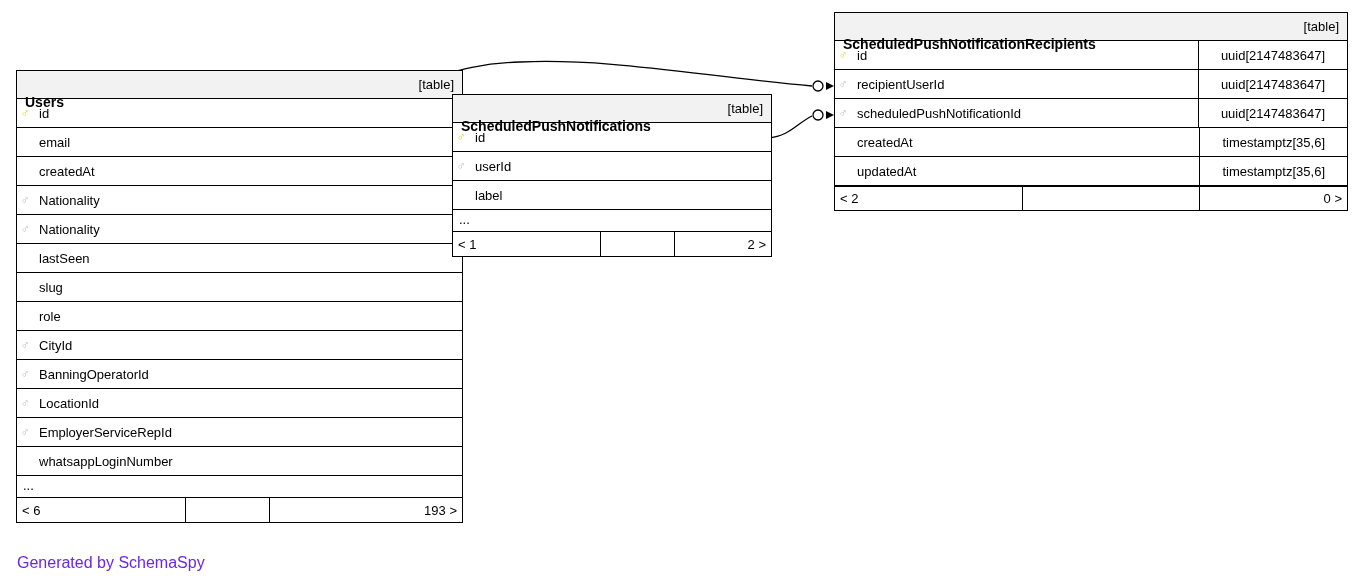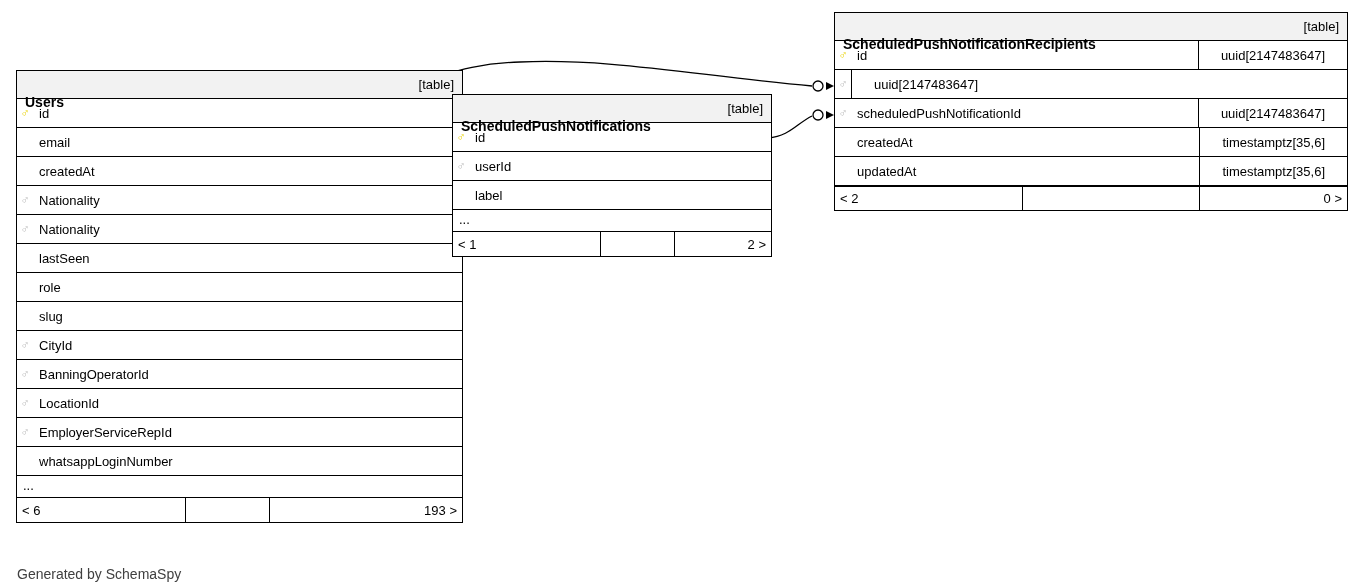--- a/index.html
+++ b/index.html
@@ -136,23 +136,23 @@
 
   #tbl-spnr .footer-left  { flex: 0 0 187px; }
   #tbl-spnr .footer-mid   { flex: 0 0 178px; }
   #tbl-spnr .footer-right { flex: 1 1 auto; }
 
   #tbl-spnr .col-type { flex: 0 0 146px; }
 
   .generated {
     position: absolute;
     left: 17px;
-    top: 566px;
-    font-size: 14px;
-    color: #404040;
+    top: 554px;
+    font-size: 16px;
+    color: #6d28d9;
     white-space: nowrap;
   }
 </style>
 </head>
 <body>
 
 <div class="canvas">
 
   <svg class="edges" viewBox="0 0 1364 584">
 
@@ -200,25 +200,25 @@
           <span class="key-icon key-fk">♂</span>
         </span>
       <span class="col-name">Nationality</span>
     </div>
     <div class="tbl-row">
       <span class="key-slot"></span>
       <span class="col-name">lastSeen</span>
     </div>
     <div class="tbl-row">
       <span class="key-slot"></span>
+      <span class="col-name">slug</span>
+    </div>
+    <div class="tbl-row">
+      <span class="key-slot"></span>
       <span class="col-name">role</span>
-    </div>
-    <div class="tbl-row">
-      <span class="key-slot"></span>
-      <span class="col-name">slug</span>
     </div>
     <div class="tbl-row">
       <span class="key-slot">
           <span class="key-icon key-fk">♂</span>
         </span>
       <span class="col-name">CityId</span>
     </div>
     <div class="tbl-row">
       <span class="key-slot">
           <span class="key-icon key-fk">♂</span>
@@ -293,20 +293,21 @@
       <span class="key-slot">
           <span class="key-icon key-pk">♂</span>
         </span>
       <span class="col-name">id</span>
       <span class="col-type">uuid[2147483647]</span>
     </div>
     <div class="tbl-row">
       <span class="key-slot">
           <span class="key-icon key-fk">♂</span>
         </span>
+      <span class="col-name">recipientUserId</span>
       <span class="col-type">uuid[2147483647]</span>
     </div>
     <div class="tbl-row">
       <span class="key-slot">
           <span class="key-icon key-fk">♂</span>
         </span>
       <span class="col-name">scheduledPushNotificationId</span>
       <span class="col-type">uuid[2147483647]</span>
     </div>
     <div class="tbl-row">

